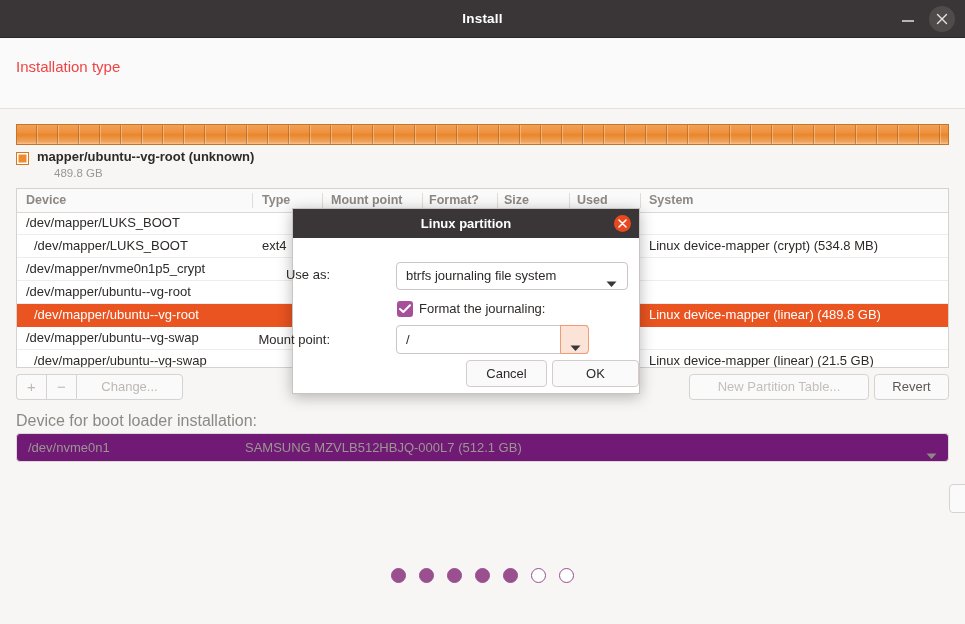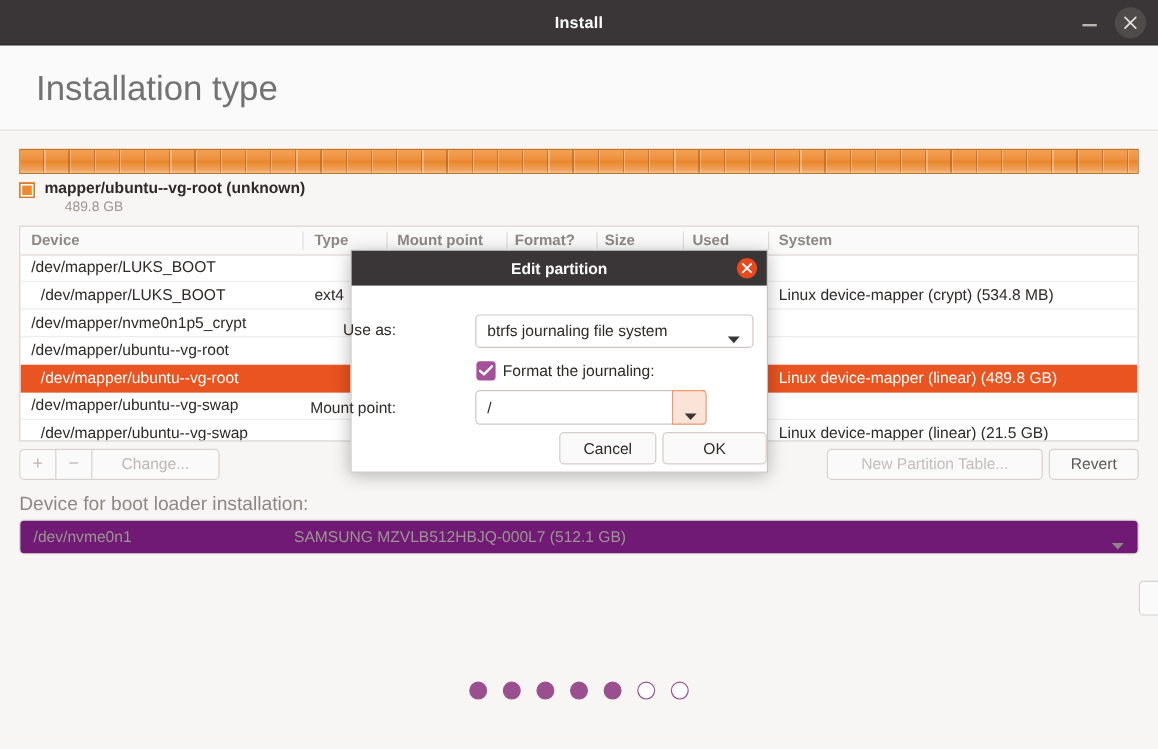--- a/index.html
+++ b/index.html
@@ -52,21 +52,21 @@
   
   .page-header {
     position: absolute; left: 0; top: 38px;
     width: 965px; height: 71px;
     background: #fafafa;
     border-bottom: 1px solid #e3e0de;
     box-sizing: border-box;
   }
   .page-title {
     position: absolute; left: 16px; top: 20px;
-    font-size: 29px; color: #737373; font-weight: normal; margin-left: 14px;
+    font-size: 15px; color: #ef4444; font-weight: normal;
   }
 
   
   .part-bar {
     position: absolute; left: 16px; top: 124px;
     width: 933px; height: 21px;
     border: 1px solid #c2752b;
     box-sizing: border-box;
     background:
       repeating-linear-gradient(to right,
@@ -428,21 +428,21 @@
     <span class="dot on"></span>
     <span class="dot on"></span>
     <span class="dot on"></span>
     <span class="dot on"></span>
     <span class="dot off"></span>
     <span class="dot off"></span>
   </div>
 
   <div class="modal">
     <div class="modal-tb">
-      <div class="modal-title">Edit partition</div>
+      <div class="modal-title">Linux partition</div>
       <div class="modal-close">
         <svg width="9" height="9" viewBox="0 0 9 9">
             <path d="M1 1 L8 8 M8 1 L1 8" stroke="#ffffff" stroke-width="1.5" stroke-linecap="round"></path>
           </svg>
       </div>
     </div>
   </div>
 
   <div class="lbl-useas">Use as:</div>
   <div class="combo-useas">

